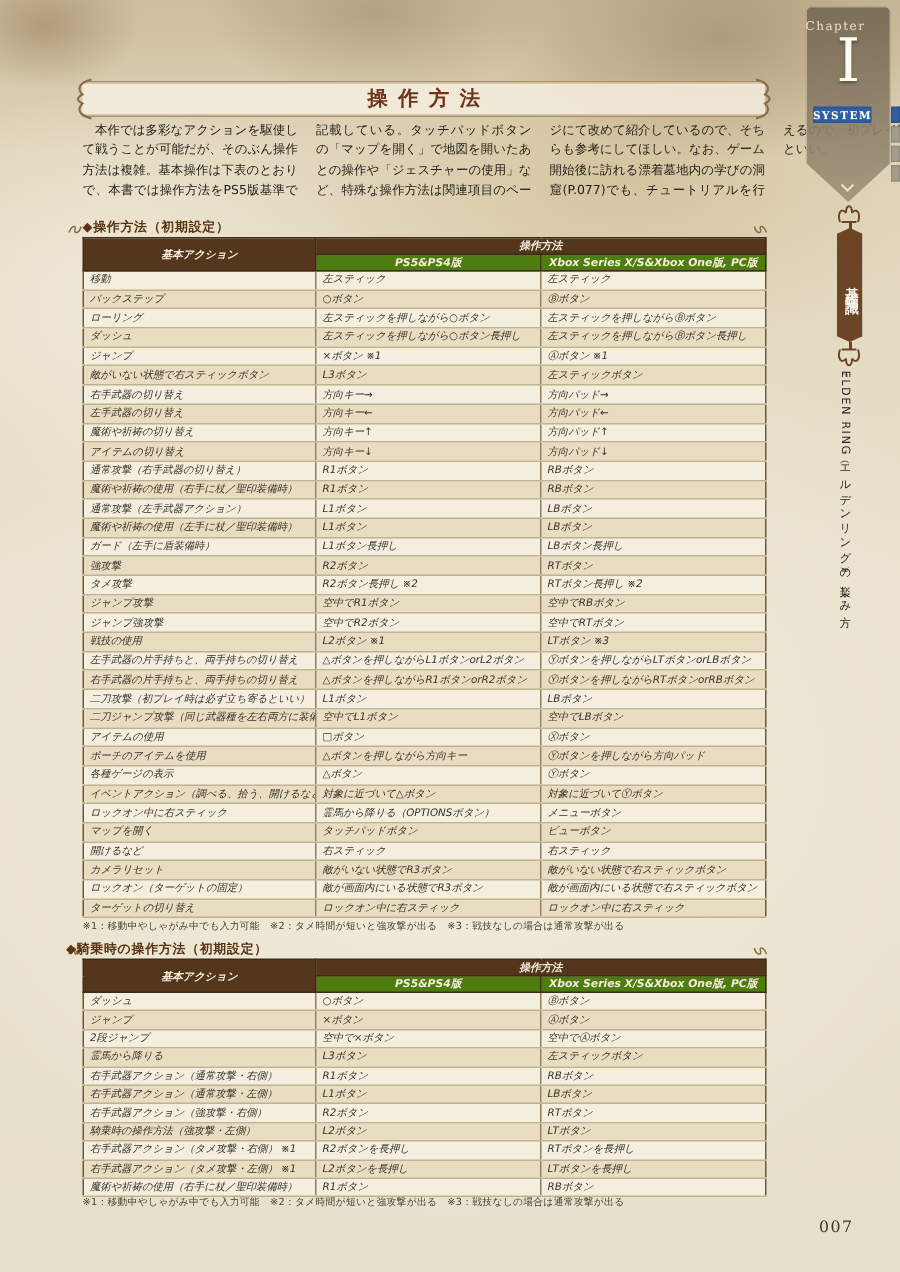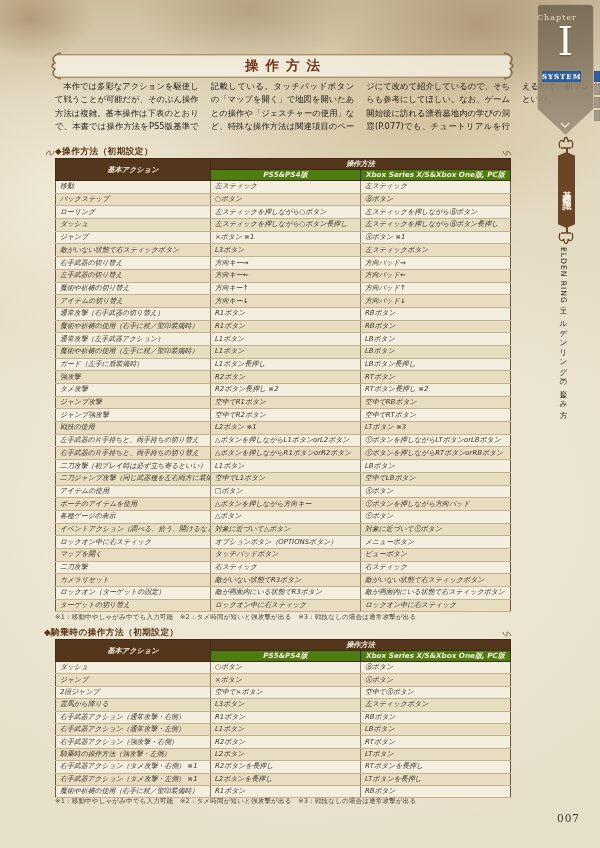--- a/index.html
+++ b/index.html
@@ -108,21 +108,21 @@
     box-shadow:0 1px 2px rgba(0,0,0,.3);
   }
   #side-tab span{
     writing-mode:vertical-rl;font-size:9px;font-weight:bold;color:#f7f2e6;letter-spacing:3px;
   }
   #side-caption{
     left:558px;top:246px;height:200px;
     writing-mode:vertical-rl;font-size:7.6px;color:#2a2620;letter-spacing:1px;
   }
   #page-number{
-    left:535px;top:812px;width:45px;text-align:right;
+    left:535px;top:812px;width:45px;text-align:center;
     font-family:"DejaVu Serif","Liberation Serif",serif;
     font-size:10.5px;color:#3a352c;letter-spacing:1px;
   }
 </style>
 </head>
 <body>
 
 <div id="page">
 
   <div id="title-band" class="abs">
@@ -299,30 +299,30 @@
           <td>△ボタン</td>
           <td>Ⓨボタン</td>
         </tr>
         <tr>
           <td>イベントアクション（調べる、拾う、開けるなど）</td>
           <td>対象に近づいて△ボタン</td>
           <td>対象に近づいてⓎボタン</td>
         </tr>
         <tr>
           <td>ロックオン中に右スティック</td>
-          <td>オプションボタン（OPTIONSボタン）</td>
+          <td>霊馬から降りる（OPTIONSボタン）</td>
           <td>メニューボタン</td>
         </tr>
         <tr>
           <td>マップを開く</td>
           <td>タッチパッドボタン</td>
           <td>ビューボタン</td>
         </tr>
         <tr>
-          <td>二刀攻撃</td>
+          <td>開けるなど</td>
           <td>右スティック</td>
           <td>右スティック</td>
         </tr>
         <tr>
           <td>カメラリセット</td>
           <td>敵がいない状態でR3ボタン</td>
           <td>敵がいない状態で右スティックボタン</td>
         </tr>
         <tr>
           <td>ロックオン（ターゲットの固定）</td>

